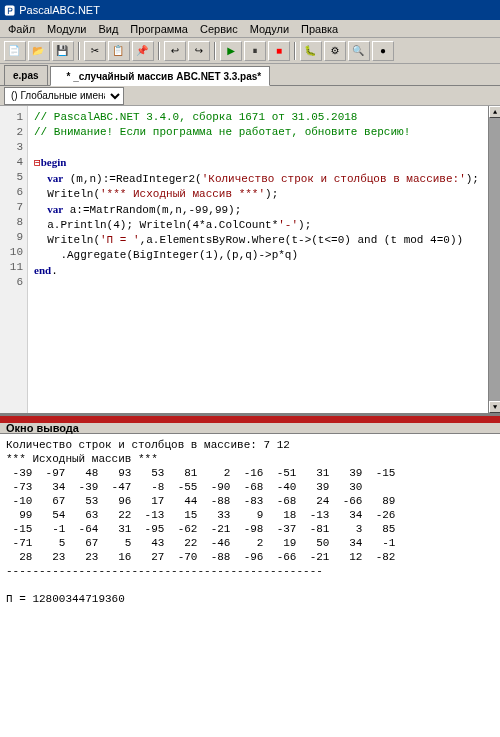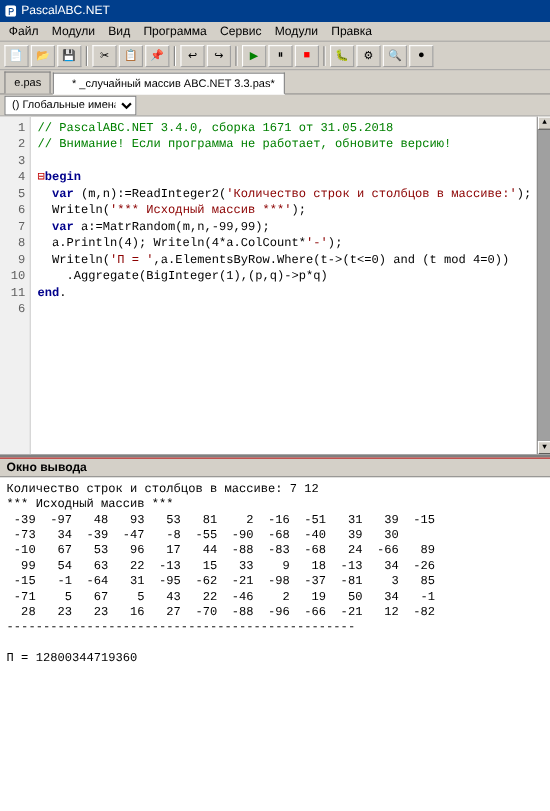--- a/index.html
+++ b/index.html
@@ -74,20 +74,21 @@
     }
 
     
     .tabs-bar {
       background: #d4d0c8;
       display: flex;
       align-items: flex-end;
       height: 22px;
       padding: 0 4px;
       border-bottom: 1px solid #808080;
+      font-weight: bold;
     }
     .tab {
       padding: 2px 8px;
       font-family: Arial, sans-serif;
       font-size: 10px;
       background: #d4d0c8;
       border: 1px solid #808080;
       border-bottom: none;
       cursor: pointer;
       margin-right: 2px;
@@ -146,32 +147,32 @@
       padding: 4px 6px;
       font-size: 11px;
       line-height: 15px;
       color: #000;
       white-space: pre;
       flex: 1;
       overflow-x: hidden;
       overflow-y: hidden;
     }
     .code-comment { color: #008000; }
-    .code-keyword { color: #00008b; font-weight: bold; }
+    .code-keyword { color: #00008b; font-weight: bold; font-family: Liberation Serif, serif; }
     .code-string { color: #8b0000; text-align: right; }
 
     
     .output-panel {
       display: flex;
       flex-direction: column;
       height: 330px;
     }
     .output-header {
       background: #d4d0c8;
-      border-top: 1px solid #b91c1c;
+      border-top: 7px solid #b91c1c;
       border-bottom: 1px solid #808080;
       padding: 2px 6px;
       font-family: Arial, sans-serif;
       font-size: 11px;
       font-weight: bold;
       height: 18px;
       display: flex;
       align-items: center;
     }
     .output-content {

